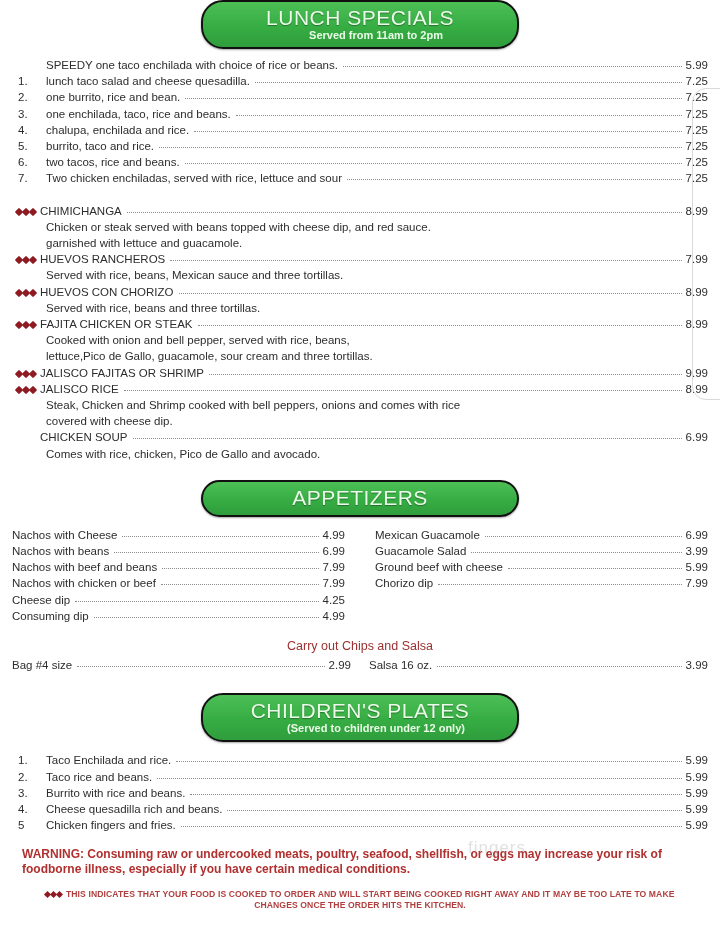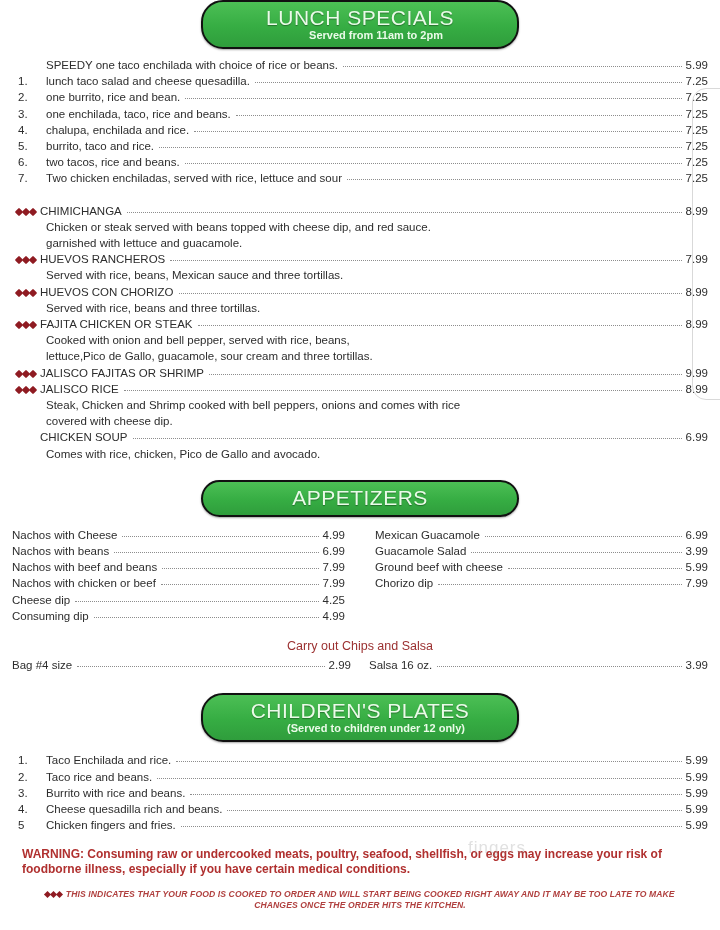--- a/index.html
+++ b/index.html
@@ -160,21 +160,20 @@
     line-height: 15px;
   }
   .kitchen-note {
     margin: 12px 30px 0 30px;
     text-align: center;
     color: #b0403f;
     font-weight: bold;
     font-size: 8.6px;
     line-height: 11px;
     letter-spacing: .1px;
-    font-style: italic;
   }
   .kitchen-note .dia-inline {
     display: inline-block;
     width: 5px;
     height: 5px;
     background: #8f1b22;
     transform: rotate(45deg);
     margin-right: 1px;
     position: relative;
     top: 0px;

